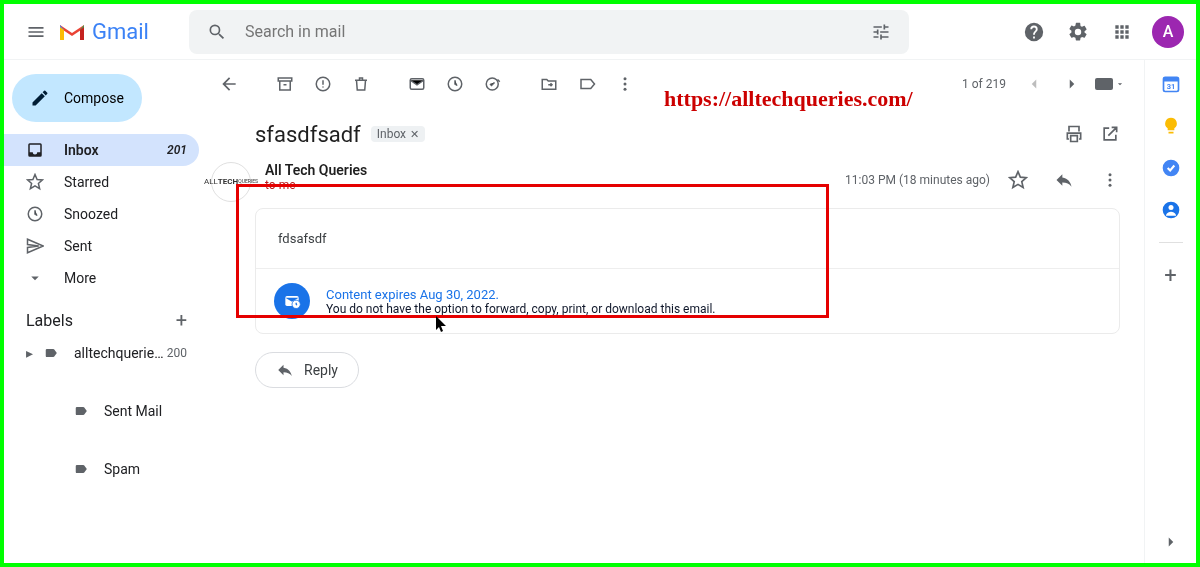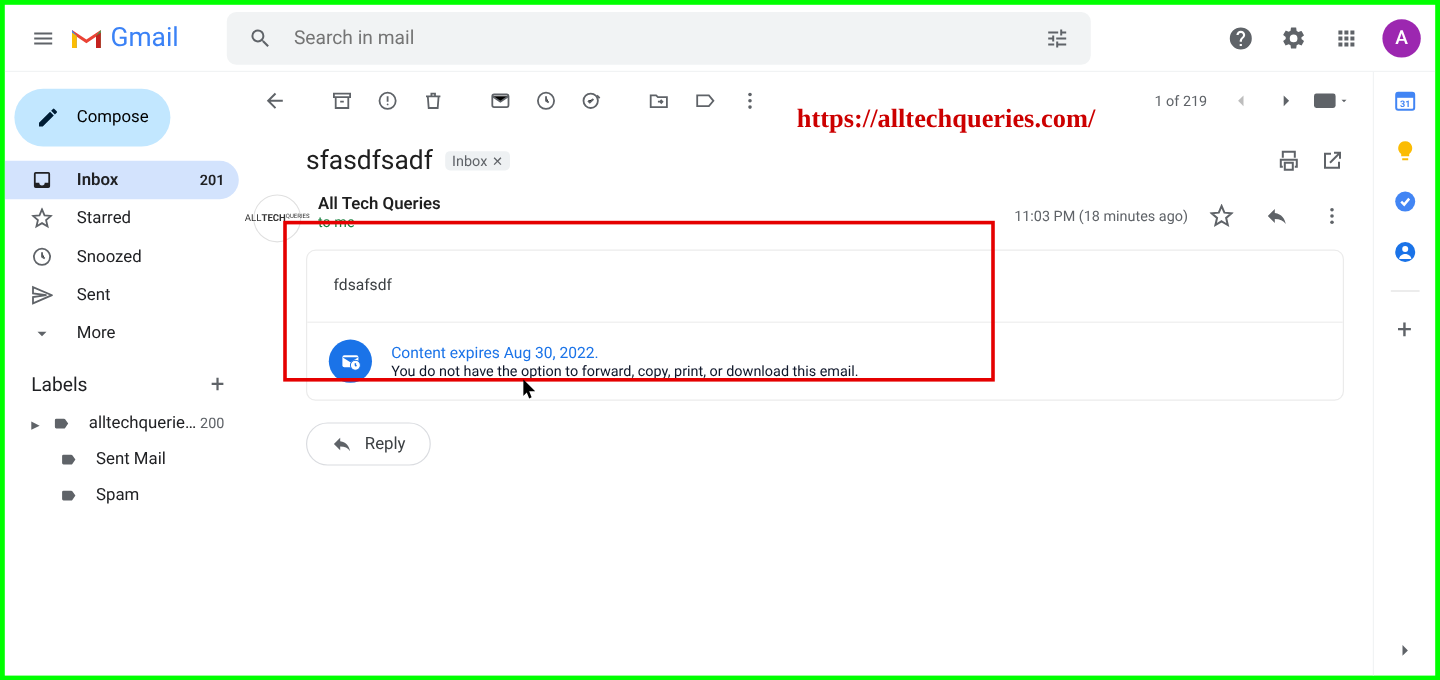--- a/index.html
+++ b/index.html
@@ -21,27 +21,27 @@
   
   .body { display: flex; flex: 1; min-height: 0; }
   .sidebar { width: 195px; padding-top: 8px; display: flex; flex-direction: column; }
   .compose { margin: 6px 0 12px 8px; height: 48px; width: 130px; border-radius: 24px; background: #c2e7ff; display: flex; align-items: center; padding: 0 18px; gap: 14px; cursor: pointer; }
   .compose span.lbl { font-size: 14px; color: #000000; }
   .nav-item { display: flex; align-items: center; height: 32px; padding: 0 12px 0 22px; border-radius: 0 16px 16px 0; cursor: pointer; color: #202124; }
   .nav-item .ico { width: 20px; margin-right: 18px; color: #5f6368; display:flex; align-items:center; }
   .nav-item.active { background: #d3e3fd; font-weight: 600; }
   .nav-item.active .ico { color: #202124; }
   .nav-item .cnt { margin-left: auto; font-size: 12px; color: #5f6368; }
-  .nav-item.active .cnt { color: #202124; font-weight: 600; }
+  .nav-item.active .cnt { color: #202124; font-weight: 600; font-style: italic; }
   .labels-hdr { display: flex; align-items: center; justify-content: space-between; padding: 14px 12px 6px 22px; font-size: 16px; color: #202124; }
   .label-item { display: flex; align-items: center; height: 30px; padding: 0 12px 0 22px; cursor: pointer; }
   .label-item .exp { width: 16px; color: #5f6368; }
   .label-item .tag { width: 16px; margin: 0 14px 0 2px; color: #5f6368; }
   .label-item .cnt2 { margin-left: auto; font-size: 12px; color: #5f6368; }
-  .sublabel { padding-left: 44px; }
+  .sublabel { padding-left: 68px; margin-top: 28px; }
 
   
   .main { flex: 1; display: flex; min-width: 0; }
   .conv { flex: 1; padding: 0 16px 0 4px; overflow: hidden; }
   .toolbar { display: flex; align-items: center; height: 48px; gap: 2px; padding-left: 8px; }
   .tb-icon { width: 36px; height: 36px; border-radius: 50%; display: flex; align-items: center; justify-content: center; color: #5f6368; cursor: pointer; }
   .tb-gap { width: 16px; }
   .tb-grow { flex: 1; }
   .pagecount { font-size: 12px; color: #5f6368; margin-right: 8px; }
   .split-btn { display: flex; align-items: center; gap: 2px; }
@@ -50,21 +50,21 @@
   .subject-row { display: flex; align-items: center; padding: 8px 0 8px 52px; }
   .subject { font-size: 22px; font-weight: 400; color: #1f1f1f; margin-right: 10px; }
   .inbox-chip { background: #eef1f3; color: #5f6368; font-size: 12px; padding: 1px 6px; border-radius: 4px; display: inline-flex; align-items: center; gap: 4px; }
   .inbox-chip .x { font-size: 11px; cursor: pointer; }
   .subject-spacer { flex: 1; }
 
   .sender-row { display: flex; align-items: flex-start; padding: 2px 0 6px 8px; }
   .sender-avatar { width: 40px; height: 40px; border-radius: 50%; border: 1px solid #e0e0e0; background: #fff; display: flex; align-items: center; justify-content: center; font-size: 8px; color: #333; line-height: 1.1; text-align: center; flex-direction: row; }
   .sender-info { margin-left: 14px; }
   .sender-name { font-size: 14px; font-weight: 600; color: #1f1f1f; }
-  .sender-to { font-size: 12px; color: #15803d; display: flex; align-items: center; gap: 4px; }
+  .sender-to { font-size: 12px; color: #b91c1c; display: flex; align-items: center; gap: 4px; }
   .sender-meta { margin-left: auto; display: flex; align-items: center; gap: 10px; }
   .sender-time { font-size: 12px; color: #5f6368; }
   
 
   .body-block { border: 1px solid #ebebeb; border-radius: 8px; margin-left: 52px; margin-right: 8px; }
   .body-text { padding: 22px 22px; font-size: 13px; color: #3c4043; }
   .conf-row { display: flex; align-items: center; gap: 16px; padding: 14px 18px; border-top: 1px solid #eee; }
   .conf-ico { width: 36px; height: 36px; border-radius: 50%; background: #1a73e8; display: flex; align-items: center; justify-content: center; }
   .conf-text .t1 { color: #1a73e8; font-size: 13px; }
   .conf-text .t2 { color: #0f172a; font-size: 12px; }

